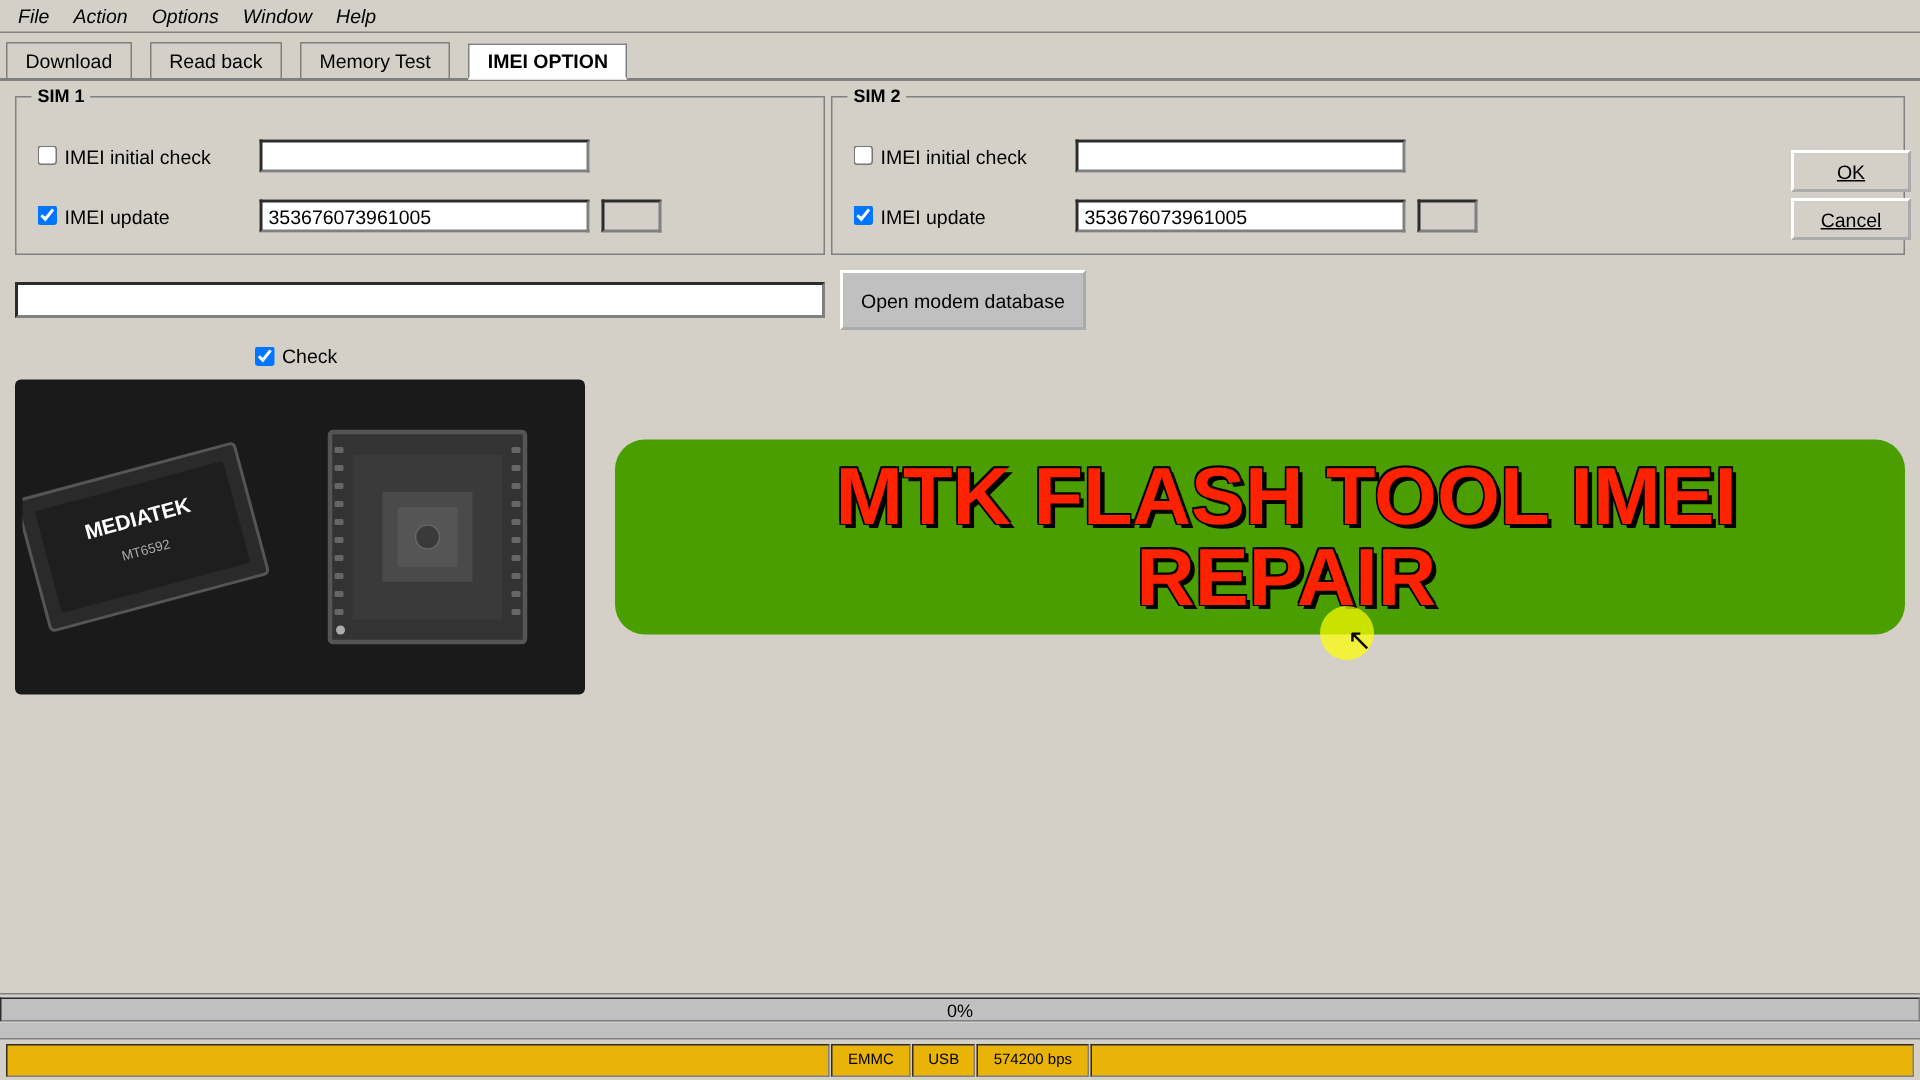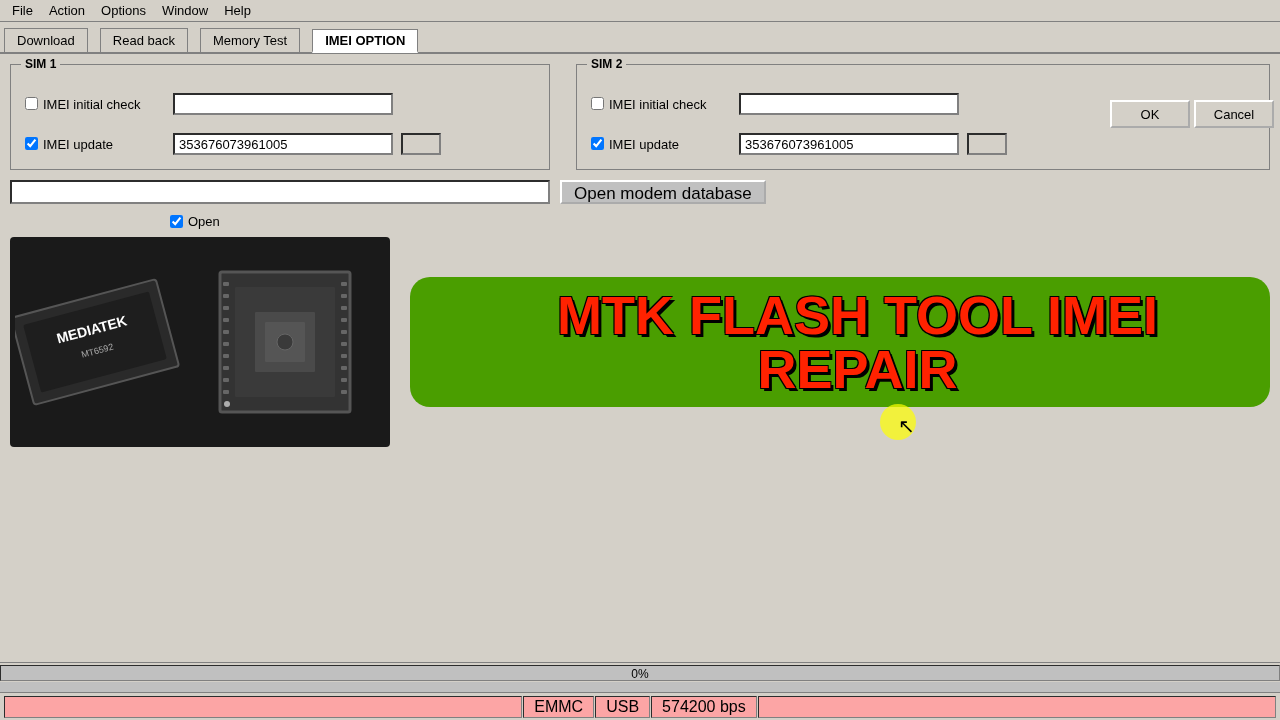--- a/index.html
+++ b/index.html
@@ -14,20 +14,21 @@
     }
 
     
     .menubar {
       background: #d4d0c8;
       height: 22px;
       display: flex;
       align-items: center;
       border-bottom: 1px solid #808080;
       padding: 0 4px;
+      font-style: italic;
     }
     .menubar-item {
       padding: 2px 8px;
       cursor: pointer;
       font-size: 13px;
     }
 
     
     .tabbar {
       background: #d4d0c8;
@@ -62,21 +63,21 @@
     .main-content {
       background: #d4d0c8;
       padding: 10px;
       flex: 1;
       position: relative;
     }
 
     
     .group-container {
       display: flex;
-      gap: 26px;
+      gap: 4px;
       margin-bottom: 10px;
     }
     .group-box {
       border: 1px solid #808080;
       background: #d4d0c8;
       padding: 10px 14px 14px 14px;
       position: relative;
       flex: 1;
     }
     .group-box-legend {
@@ -133,26 +134,26 @@
       margin-bottom: 10px;
     }
     .modem-input {
       height: 24px;
       border: 2px inset #808080;
       background: white;
       flex: 0 0 540px;
       padding: 2px 4px;
     }
     .modem-btn {
-      height: 24px;
+      height: 40px;
       background: #c0c0c0;
       border: 2px outset #ffffff;
       padding: 2px 12px;
       cursor: pointer;
-      font-size: 17px;
+      font-size: 13px;
     }
 
     
     .check-row {
       display: flex;
       align-items: center;
       gap: 6px;
       margin-bottom: 8px;
       padding-left: 160px;
     }
@@ -236,36 +237,37 @@
       background: #d4d0c8;
       border-top: 1px solid #808080;
       display: flex;
       align-items: center;
       gap: 1px;
       padding: 2px 4px;
     }
     .status-item {
       height: 22px;
       border: 1px inset #808080;
-      background: #fca5a5;
+      background: #eab308;
       padding: 2px 10px;
-      font-size: 16px;
+      font-size: 10px;
       display: flex;
       align-items: center;
     }
 
     
     .right-buttons {
       position: absolute;
       right: 0;
       top: 36px;
       display: flex;
-      flex-direction: row;
+      flex-direction: column;
       gap: 4px;
       padding: 10px 6px;
+      text-decoration: underline;
     }
     .dialog-btn {
       width: 80px;
       height: 28px;
       background: #d4d0c8;
       border: 2px outset #ffffff;
       cursor: pointer;
       font-size: 13px;
       display: flex;
       align-items: center;
@@ -361,21 +363,21 @@
   </div>
 
   <div class="modem-row">
     <input type="text" class="modem-input" value="" style="">
     <button class="modem-btn">Open modem database</button>
   </div>
 
   <div class="check-row">
     <label style="display:flex;align-items:center;gap:5px;">
       <input type="checkbox" checked="" style="">
-      <span>Open</span>
+      <span>Check</span>
     </label>
   </div>
 
   <div class="lower-area">
 
     <div class="chip-image">
 
       <svg width="370" height="200" viewBox="0 0 370 200">
 
         <rect width="370" height="200" fill="#1a1a1a"></rect>

